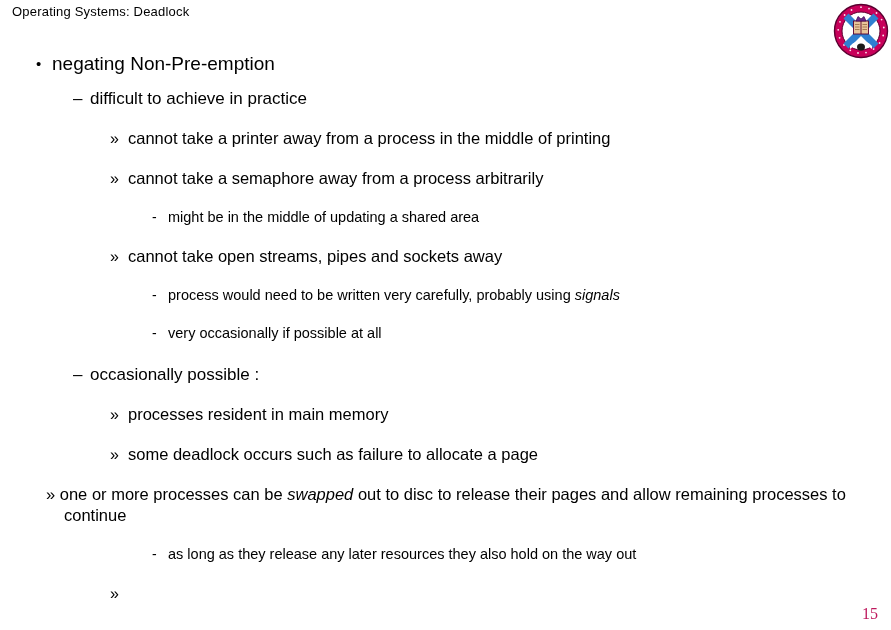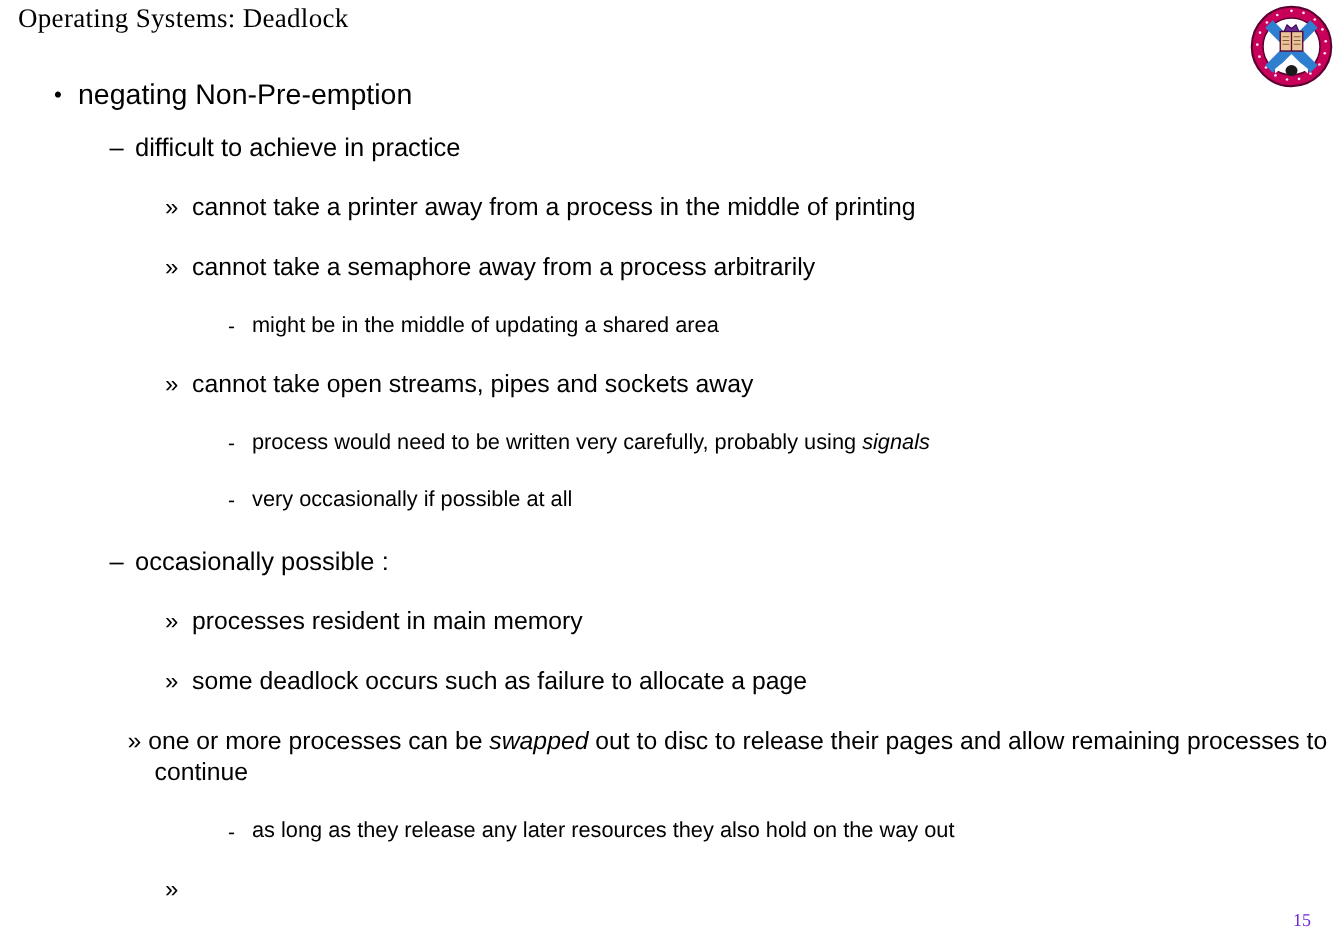--- a/index.html
+++ b/index.html
@@ -16,26 +16,25 @@
     font-family: "Liberation Sans", sans-serif;
     color: #000000;
     -webkit-font-smoothing: none;
   }
 
   
   #slide-header {
     position: absolute;
     top: 4px;
     left: 12px;
-    font-size: 18px;
+    font-size: 13px;
     line-height: 16px;
     letter-spacing: 0.2px;
     white-space: nowrap;
     color: #000000;
-    font-family: Liberation Serif, serif;
   }
 
   
   #crest {
     position: absolute;
     top: 2px;
     left: 833px;
     width: 56px;
     height: 58px;
   }
@@ -84,44 +83,44 @@
   
   .lvl3 {
     font-size: 16.5px;
     line-height: 21px;
     padding-left: 128px;
     margin-bottom: 14px;
   }
   .lvl3 .marker { left: 110px; top: 0; font-size: 16px; }
 
   
-  .lvl3.wrap { padding-left: 103px; text-indent: -18px; }
+  .lvl3.wrap { padding-left: 64px; text-indent: -18px; }
 
   
   .lvl4 {
     font-size: 14.5px;
     line-height: 19px;
     padding-left: 168px;
     margin-bottom: 14px;
   }
   .lvl4 .marker { left: 152px; top: 0; font-size: 14px; }
 
   
   .gap-lg { margin-bottom: 19px; }
   .gap-xl { margin-bottom: 21px; }
 
   
   #page-number {
     position: absolute;
     left: 862px;
     top: 606px;
     font-family: "Liberation Serif", serif;
-    font-size: 12px;
+    font-size: 16px;
     line-height: 15px;
-    color: #6d28d9;
+    color: #be185d;
   }
 </style>
 </head>
 <body>
 
 <div id="slide-header">Operating Systems: Deadlock</div>
 
 <div id="crest">
   <svg width="56" height="58" viewBox="0 0 56 58" xmlns="http://www.w3.org/2000/svg">
 

